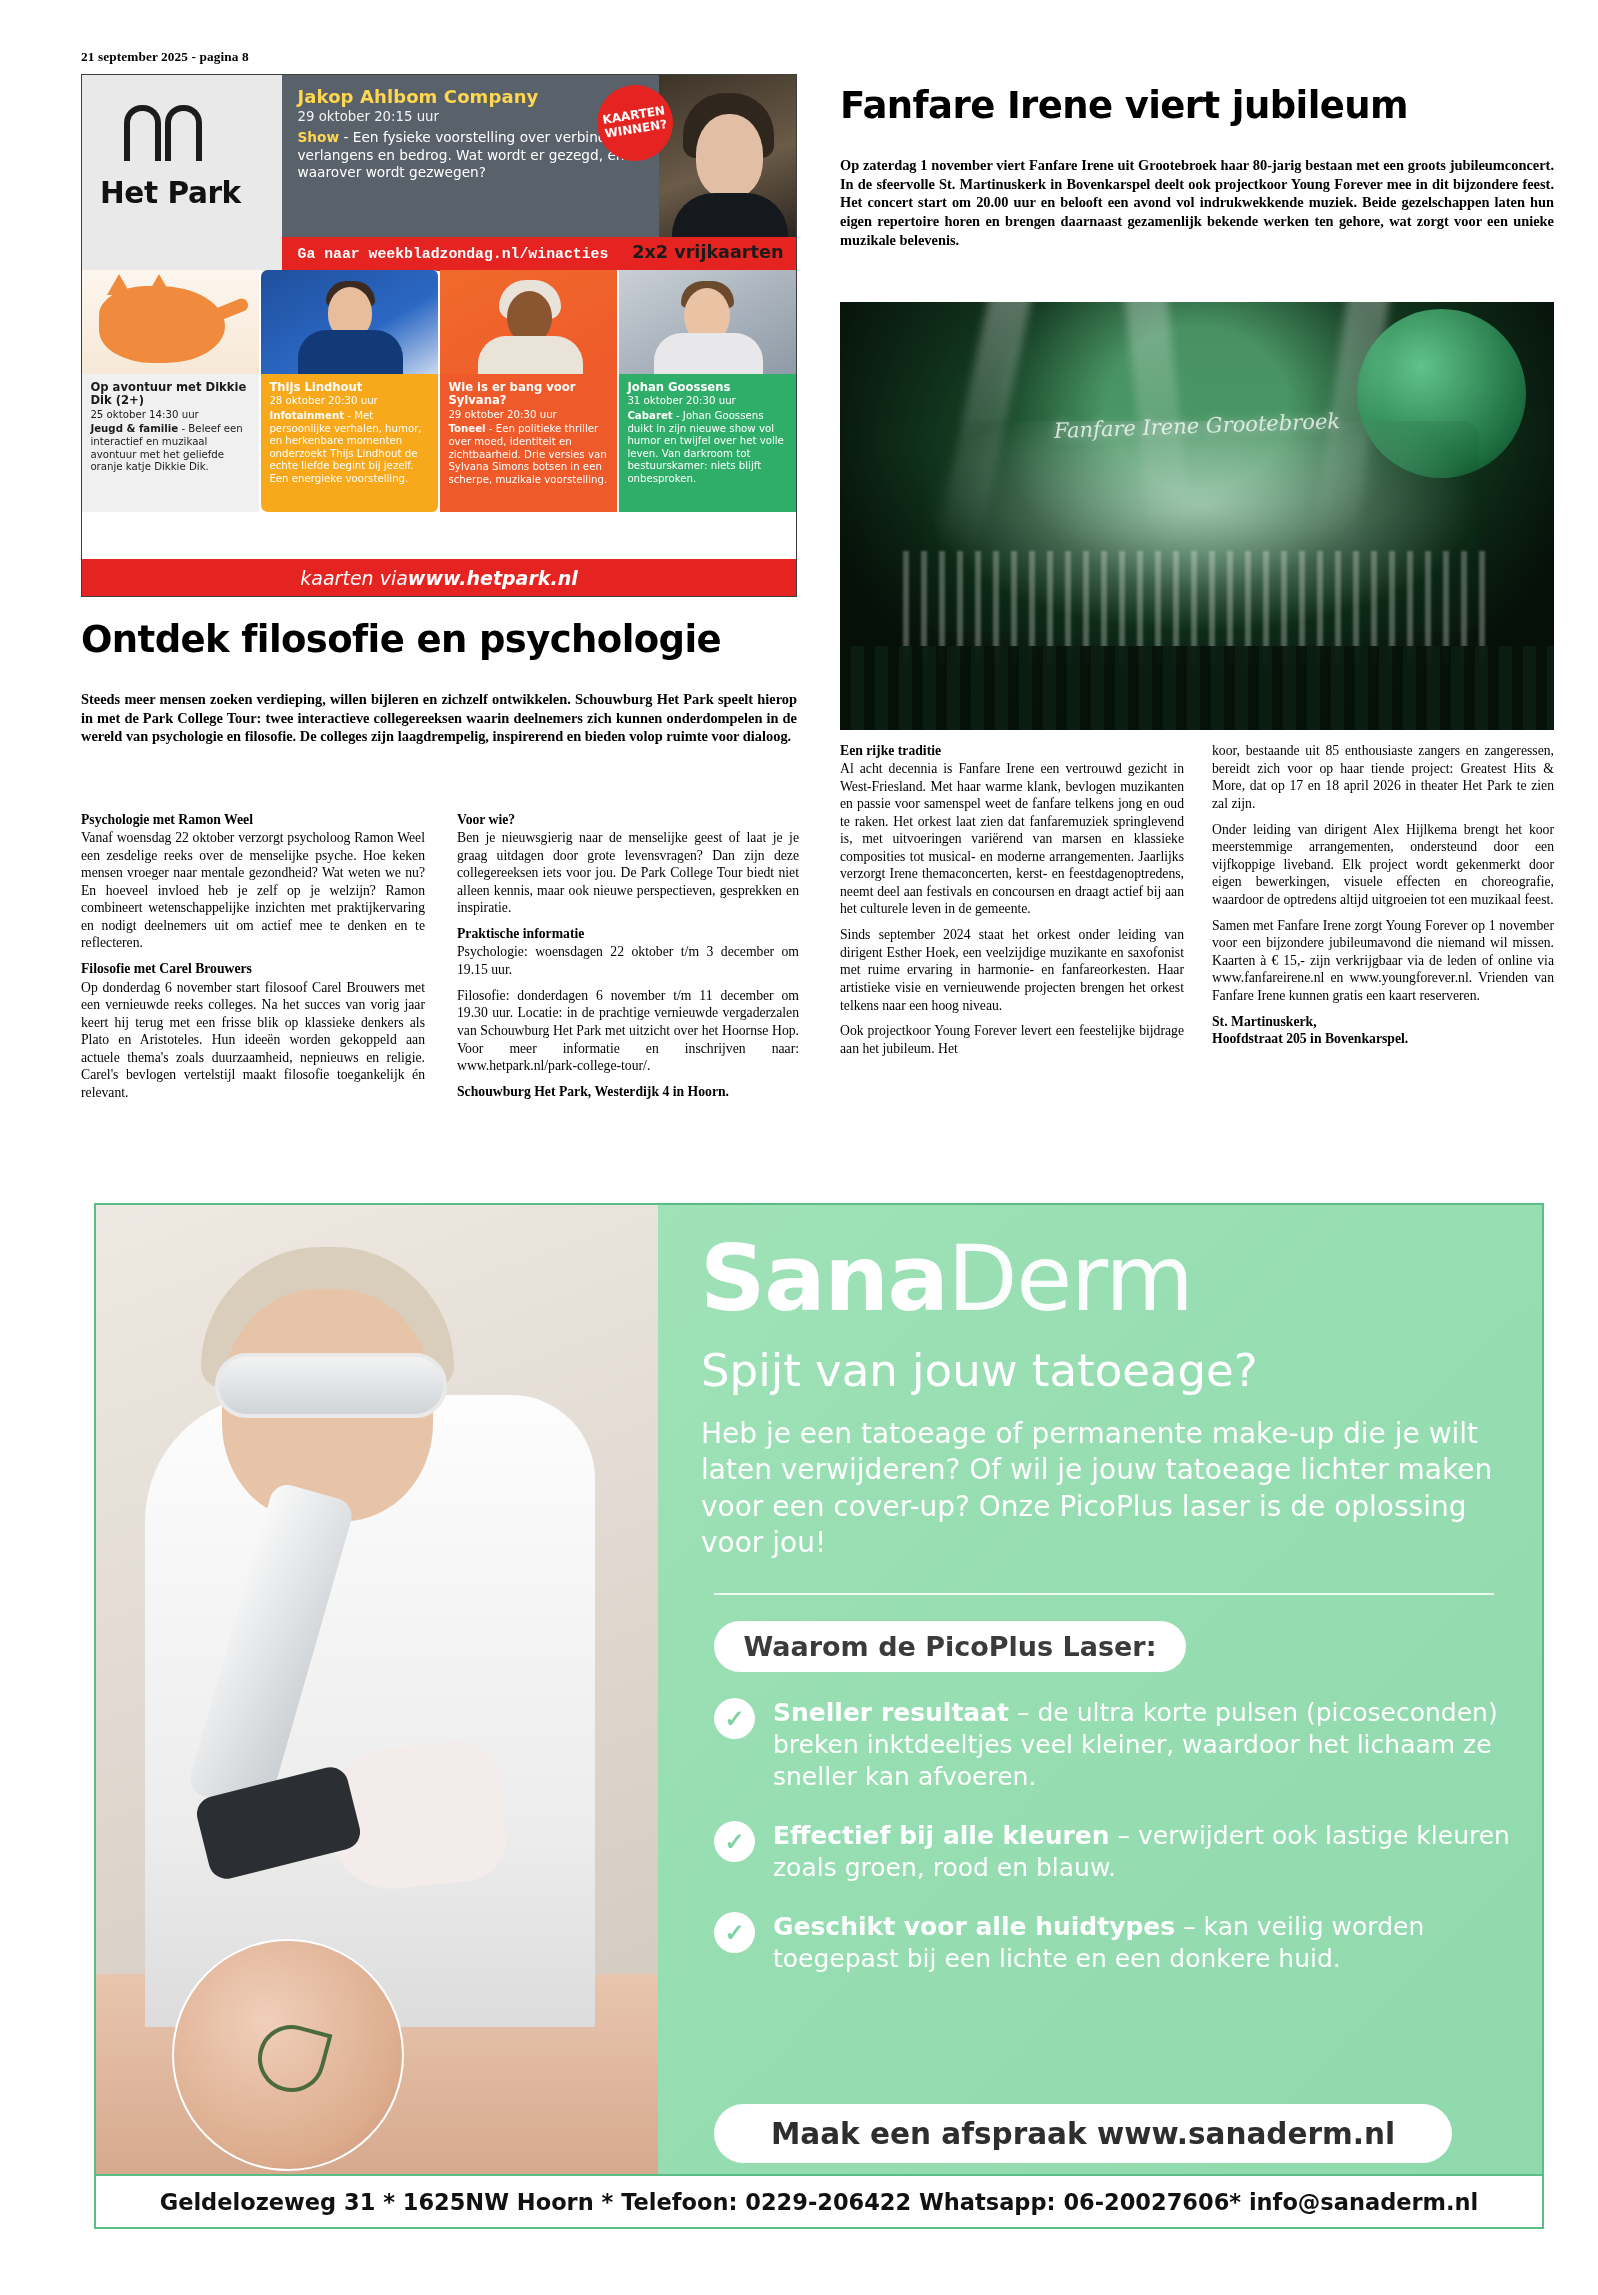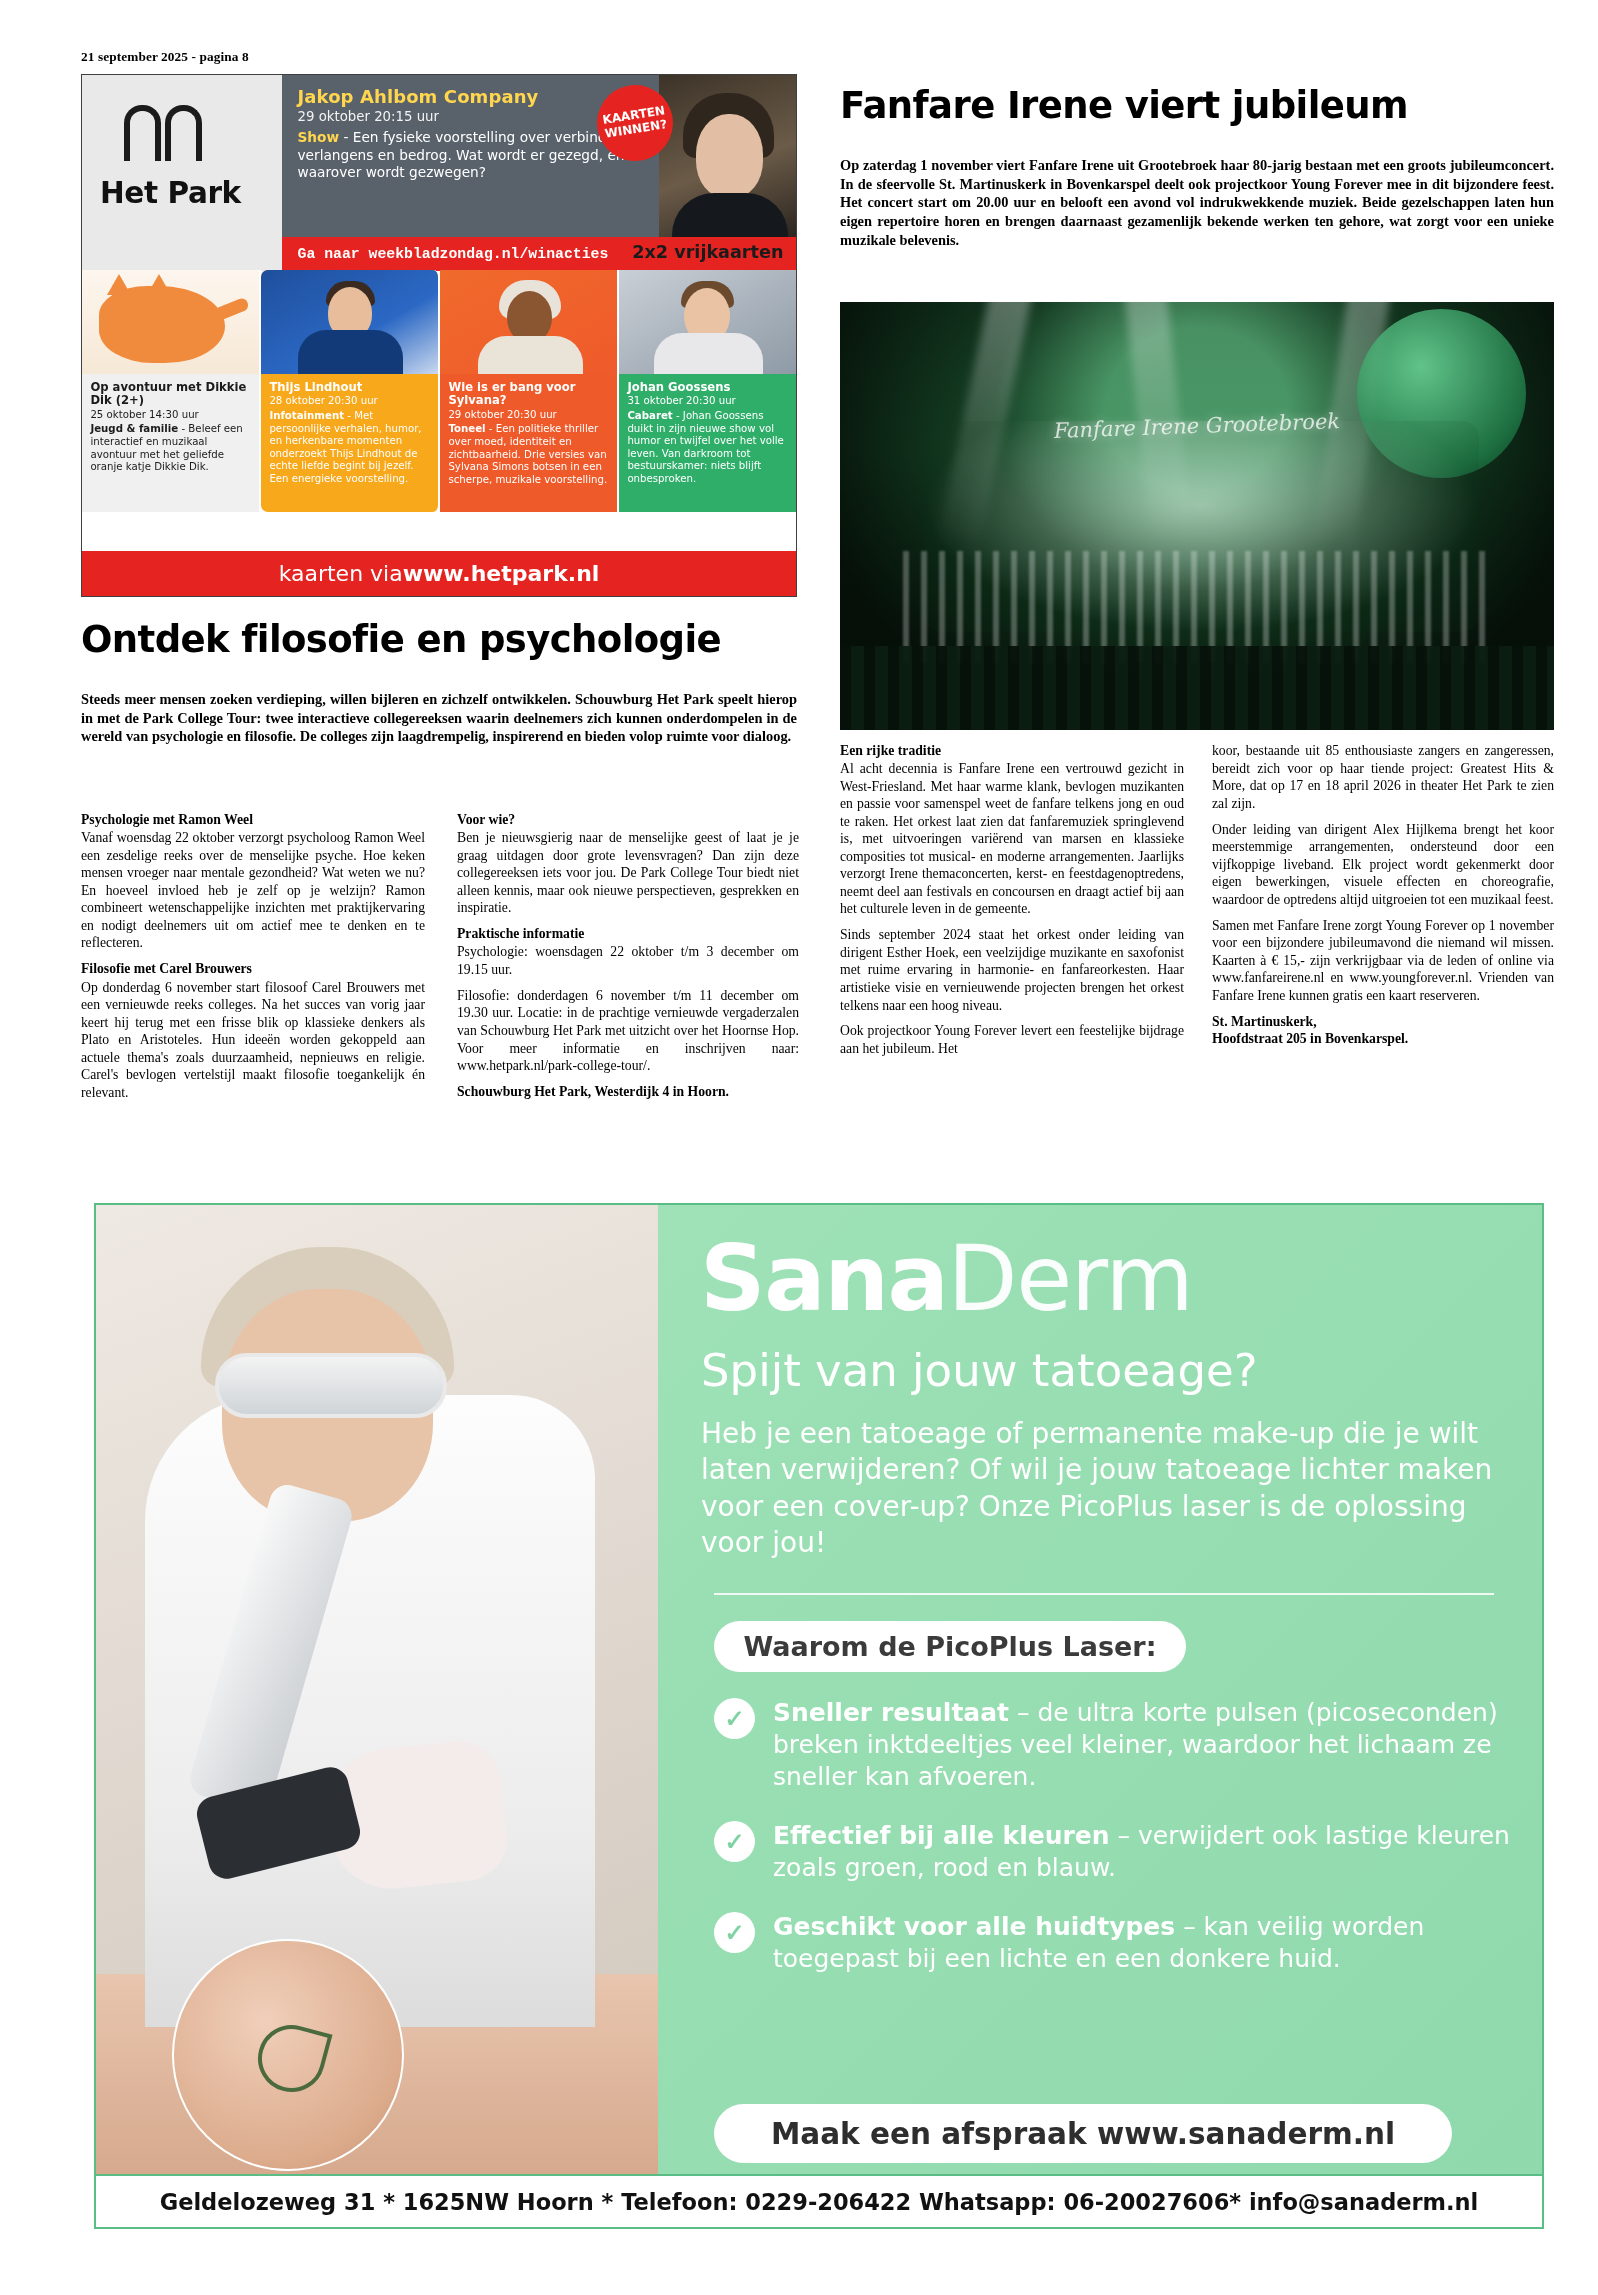--- a/index.html
+++ b/index.html
@@ -335,29 +335,30 @@
     position: absolute;
     left: 35px; bottom: 0;
     width: 109px; height: 41px;
     background: #e8e8ea;
     border-radius: 28px 28px 0 0;
   }
   .hp-footer {
     position: absolute;
     left: 0; bottom: 0;
     width: 100%;
-    height: 45px;
+    height: 37px;
     background: #e52421;
     color: #fff;
     display: flex;
     align-items: center;
     justify-content: center;
     font-family: "DejaVu Sans", sans-serif;
-    font-size: 22px;
-    font-weight: bold;
+    font-size: 19px;
+    font-weight: bold;
+    font-style: italic;
   }
   .hp-footer .light { font-weight: normal; }
   
   h1.headline {
     position: absolute;
     font-family: "DejaVu Sans", sans-serif;
     font-weight: bold;
     font-size: 37px;
     letter-spacing: -0.6px;
     margin: 0;

